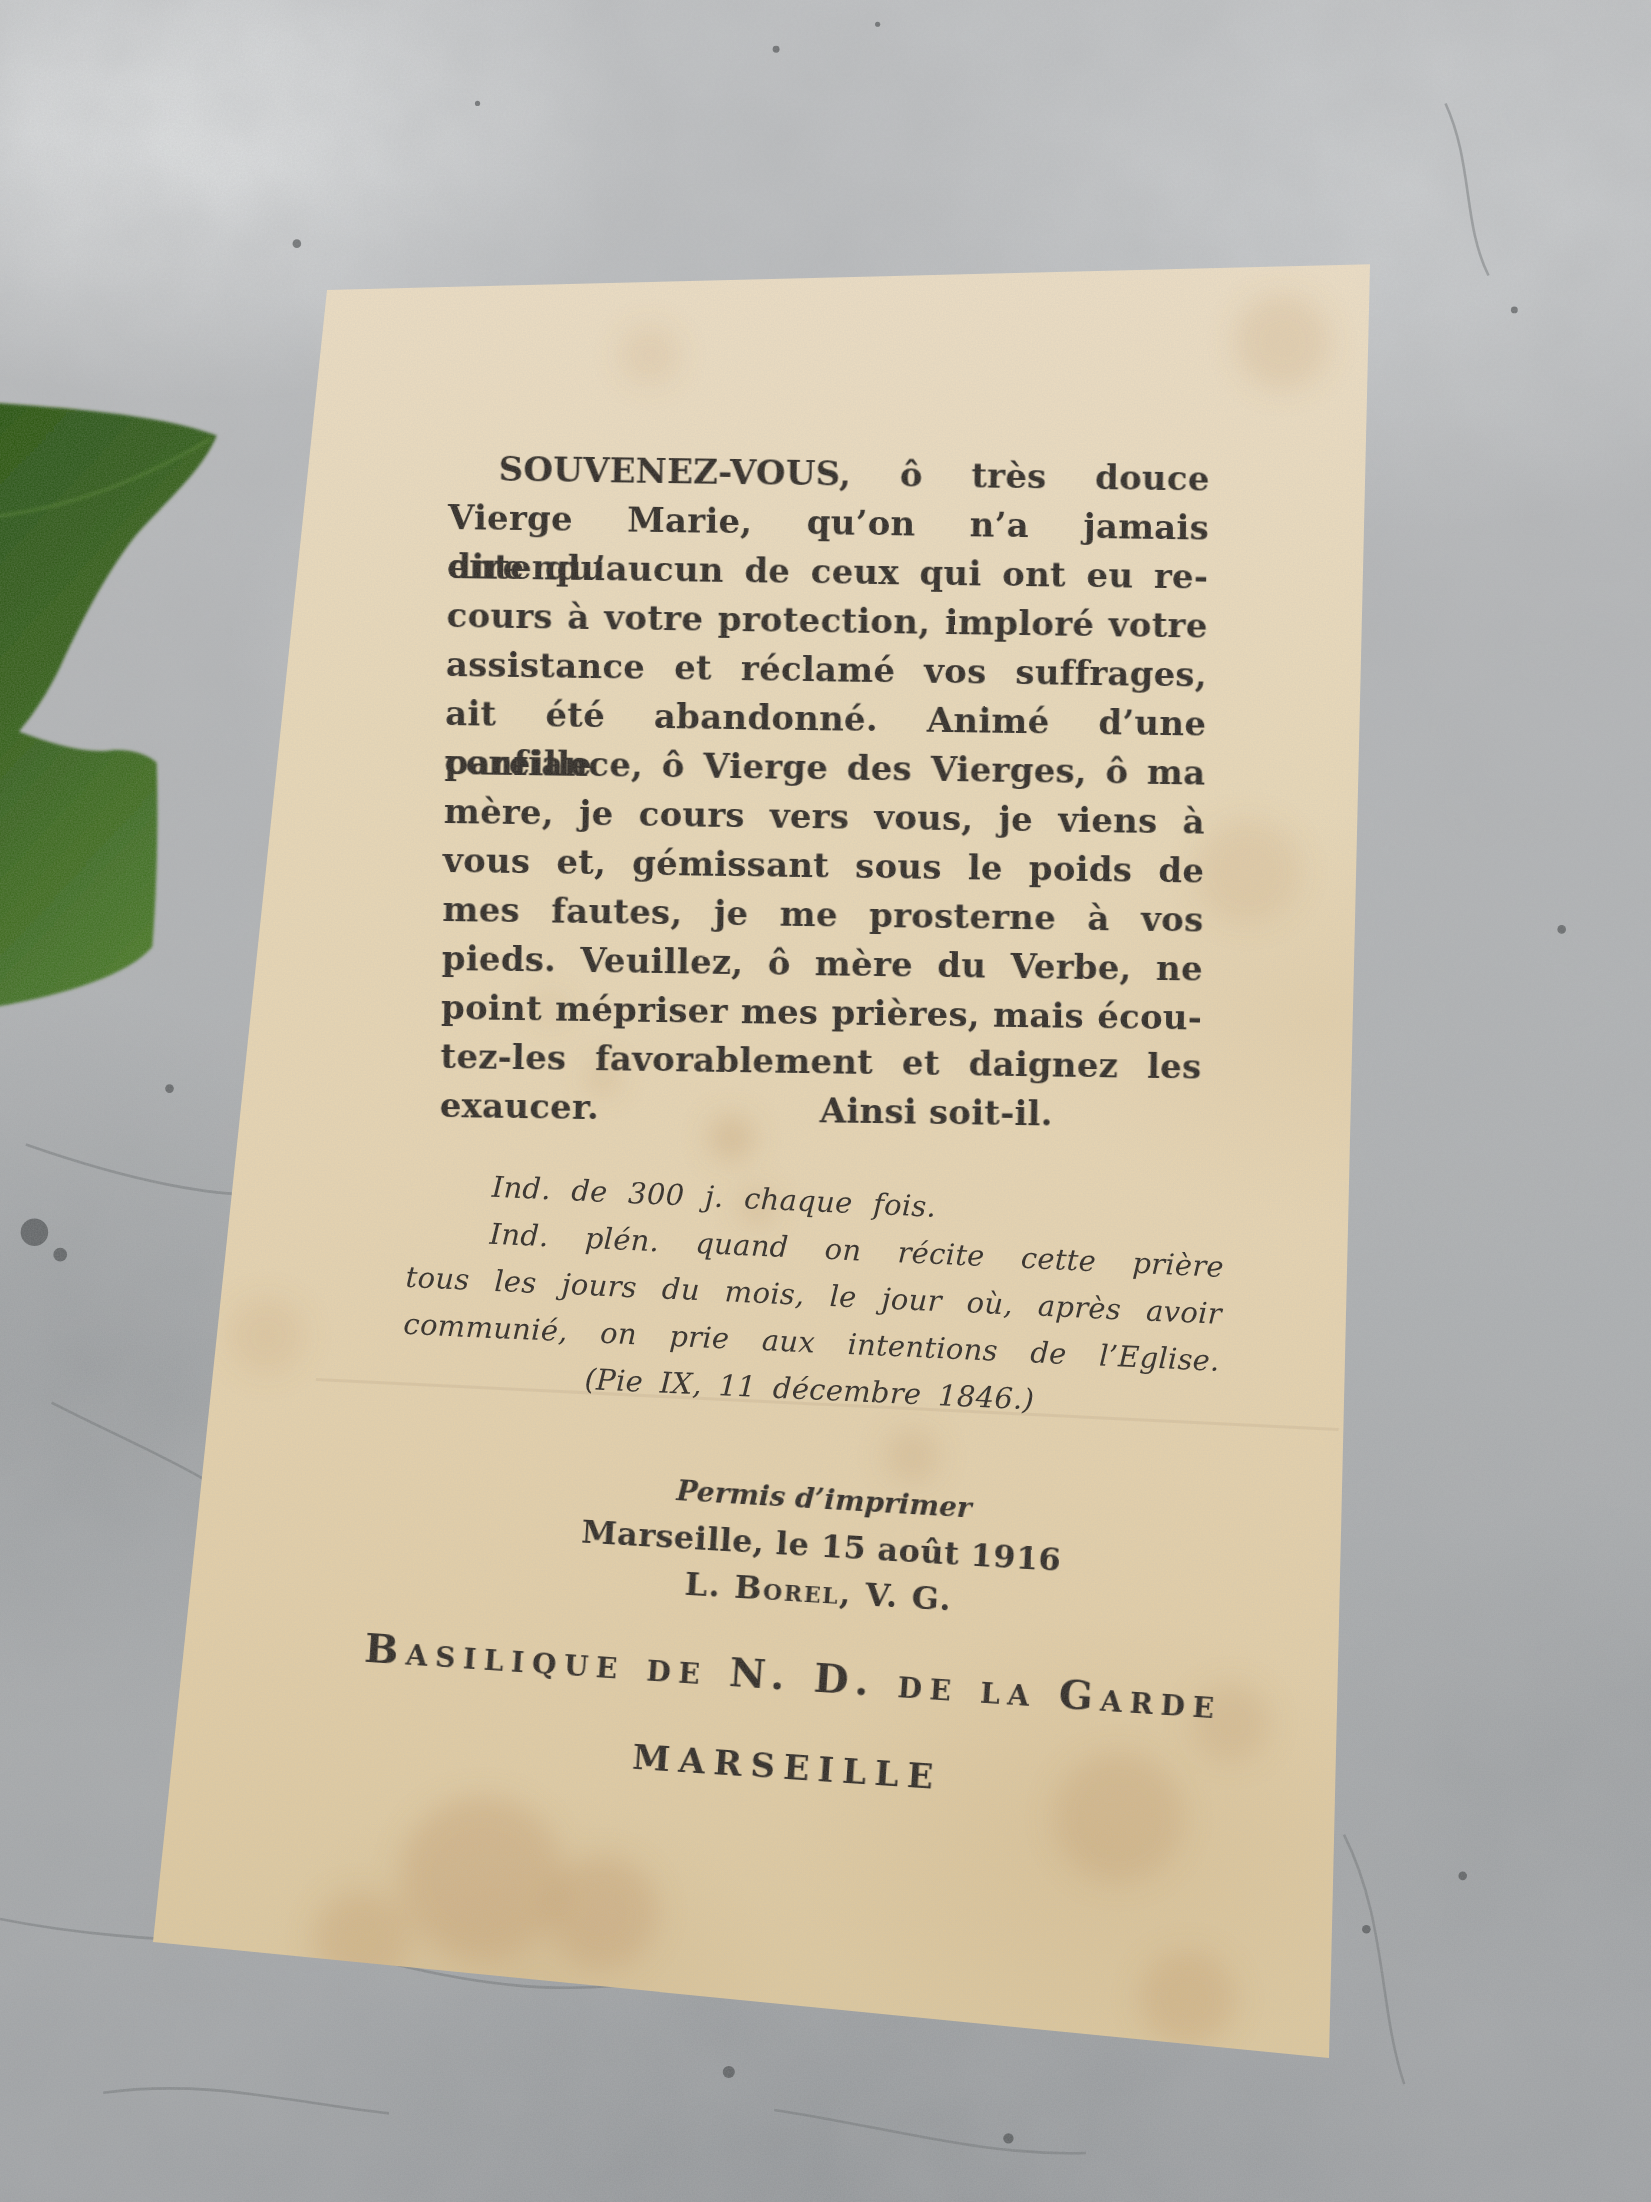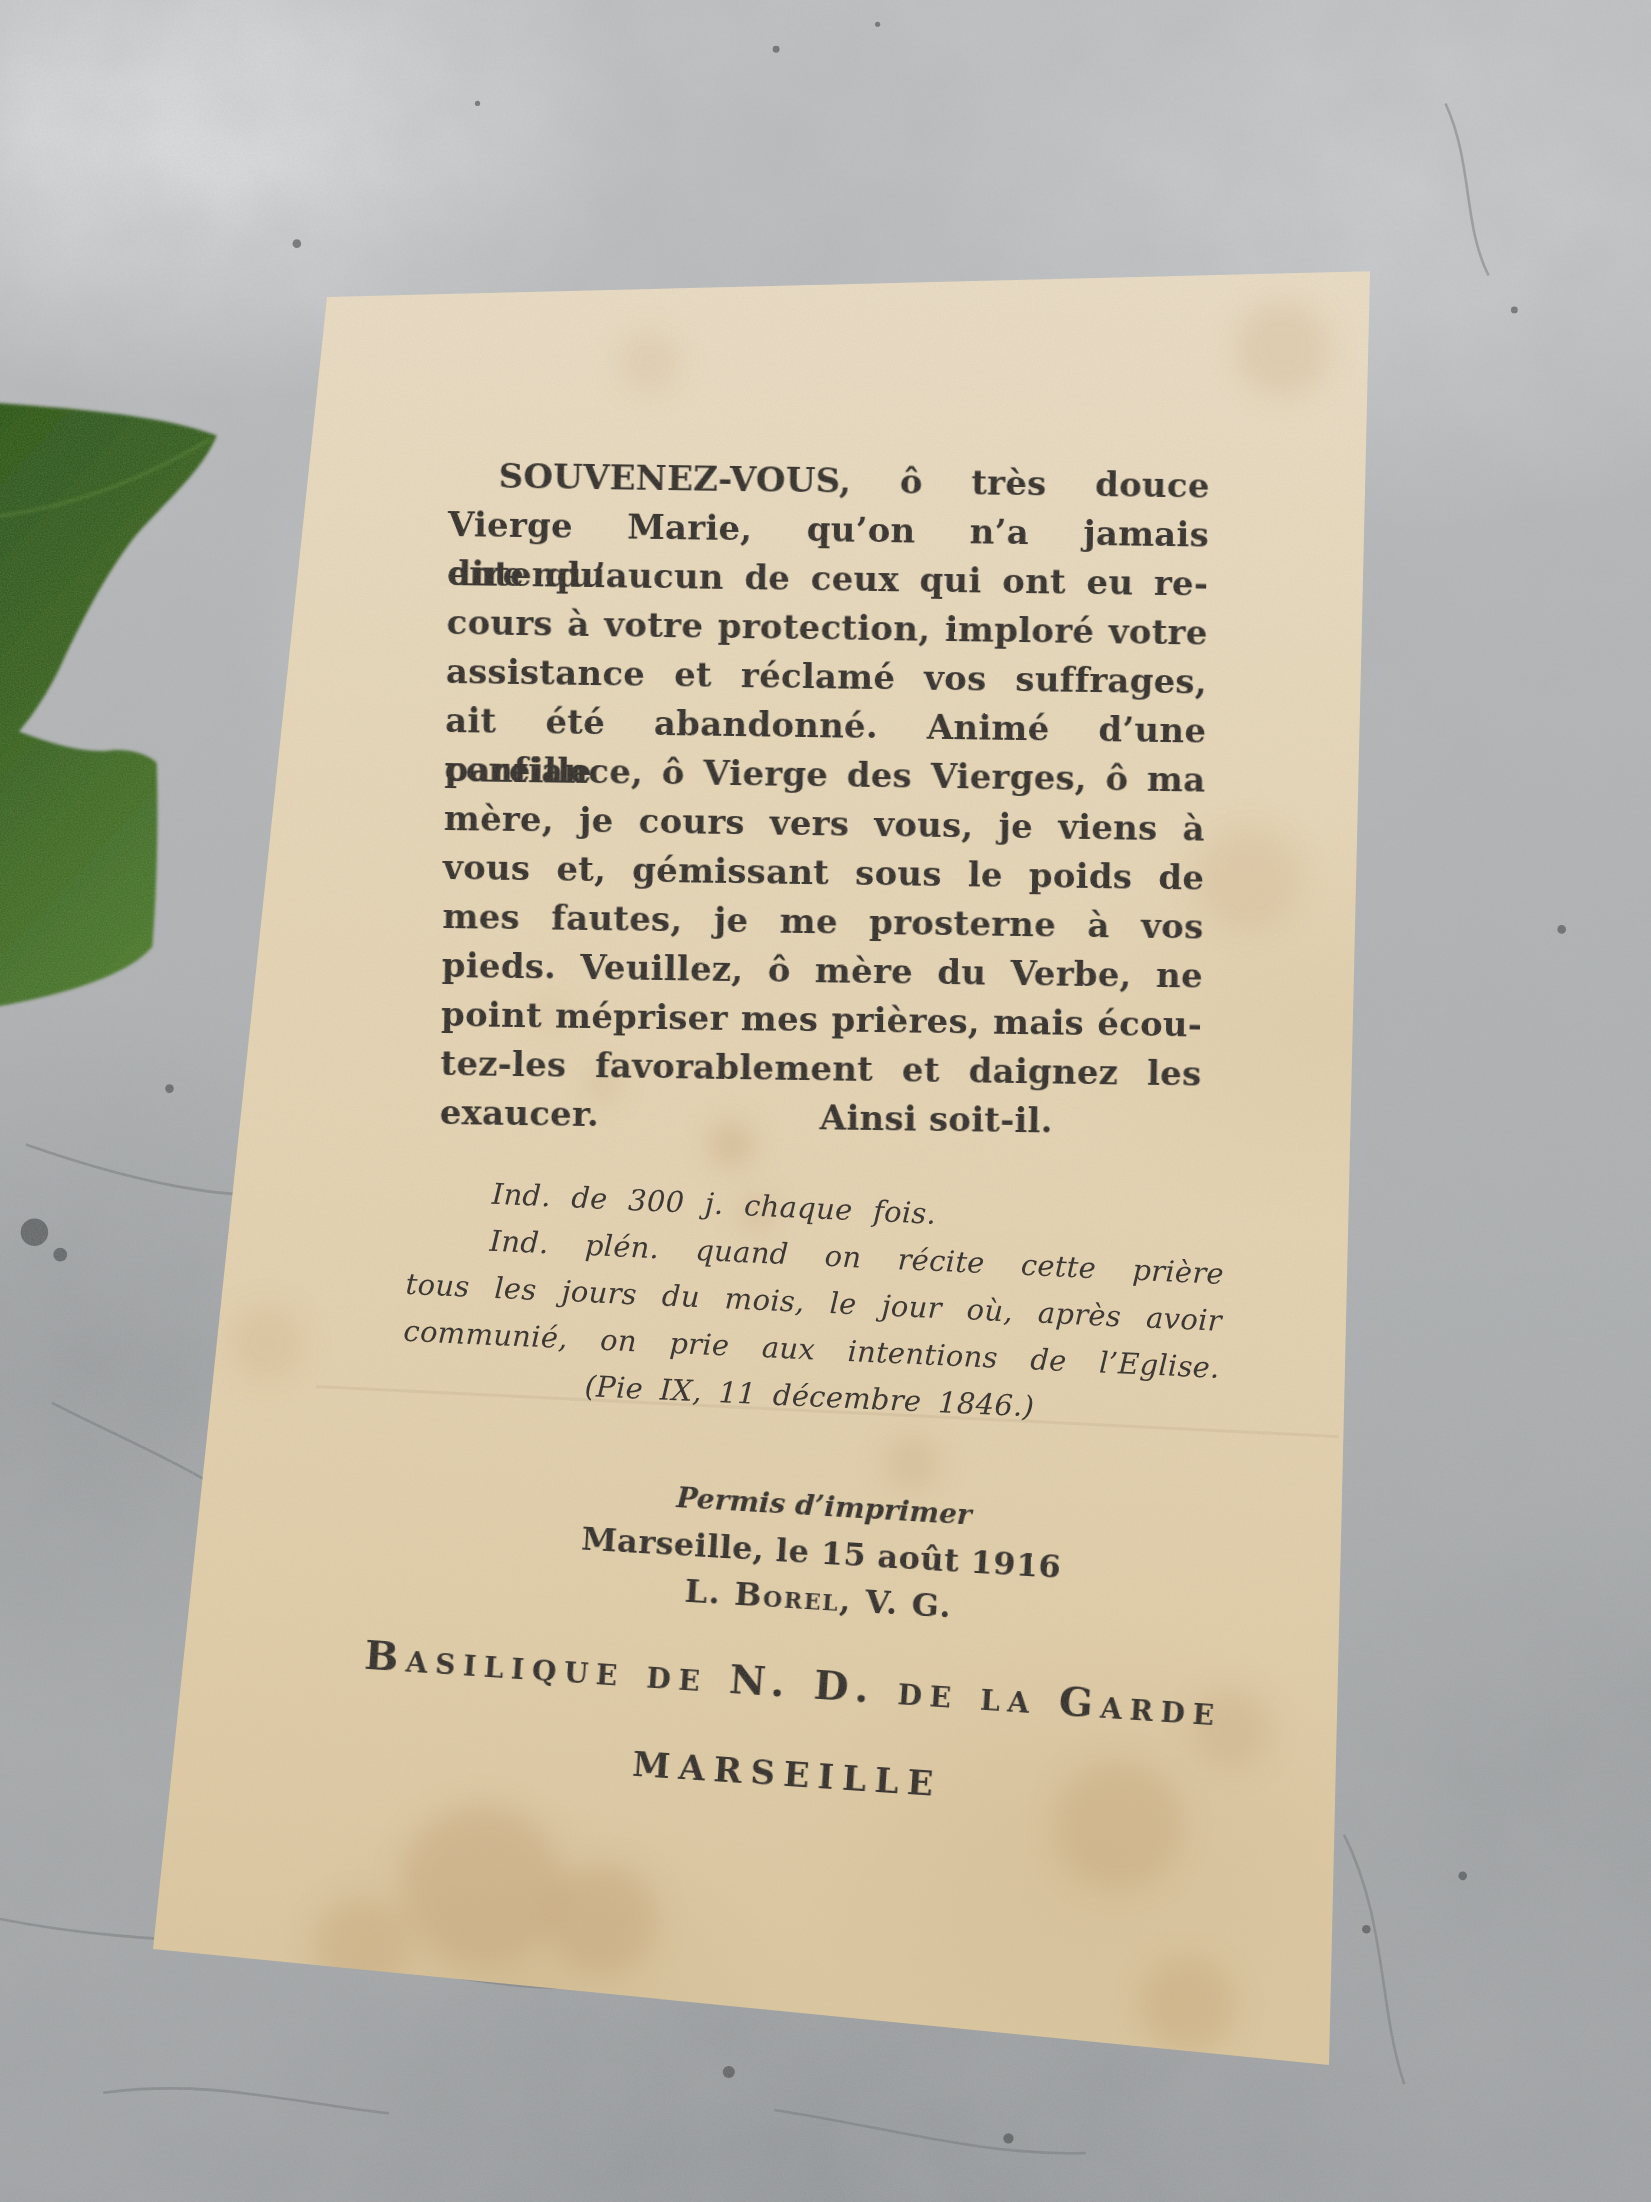--- a/index.html
+++ b/index.html
@@ -11,21 +11,21 @@
       radial-gradient(619px 447px at 38% 30%, rgba(230,233,235,.55), rgba(230,233,235,0) 65%),
       radial-gradient(860px 516px at 85% 10%, rgba(226,229,231,.5), rgba(226,229,231,0) 60%),
       radial-gradient(706px 619px at 5% 62%, rgba(118,122,125,.38), rgba(118,122,125,0) 60%),
       radial-gradient(989px 706px at 50% 102%, rgba(128,132,135,.5), rgba(128,132,135,0) 65%),
       radial-gradient(602px 447px at 98% 80%, rgba(138,142,145,.35), rgba(138,142,145,0) 60%),
       linear-gradient(178deg, #c3c5c7 0%, var(--concrete-gray,#b5b7b9) 30%, #aeb1b3 55%, #a5a8aa 78%, #9c9fa2 100%);
   }
   .bg-decor{position:absolute;left:0;top:0;z-index:1;}
   
   .card{
-    position:absolute;left:153px;top:267px;width:1217px;height:1803px;z-index:3;
+    position:absolute;left:153px;top:260px;width:1217px;height:1803px;z-index:3;
     clip-path:polygon(174px 30px, 1217px 4.3px, 1176px 1798px, 0px 1682px);
     filter:drop-shadow(2.6px 8.6px 13.8px rgba(64,66,66,.55));
     background:
       radial-gradient(447px 327px at 78% 88%, rgba(196,162,108,.20), rgba(196,162,108,0) 70%),
       radial-gradient(370px 267px at 30% 95%, rgba(188,154,102,.22), rgba(188,154,102,0) 70%),
       radial-gradient(413px 293px at 96% 42%, rgba(205,176,128,.18), rgba(205,176,128,0) 70%),
       linear-gradient(183deg, #eddec4 0%, var(--card-paper,#e9d8b6) 28%, #e7d4b0 52%, #e3cea6 75%, #dcc69a 100%);
     color:var(--ink,#2c2721);
   }
   .stains{position:absolute;left:0;top:0;}

